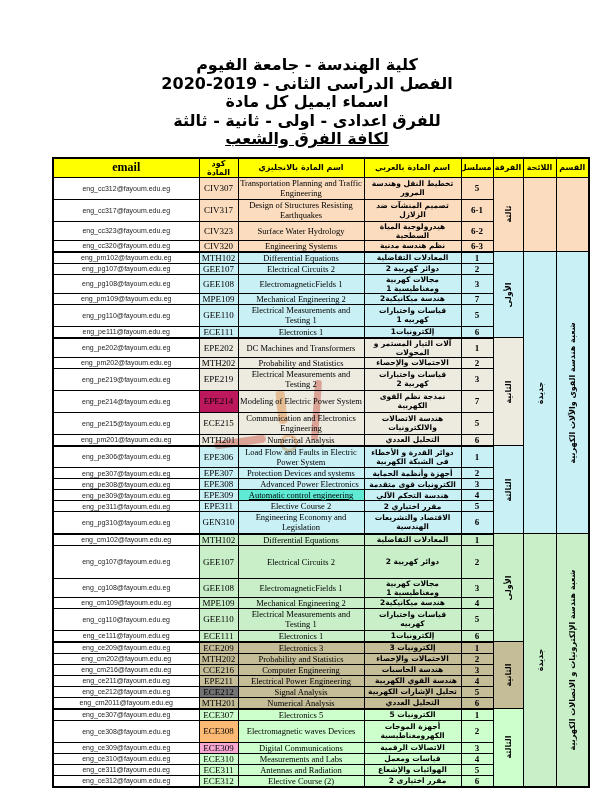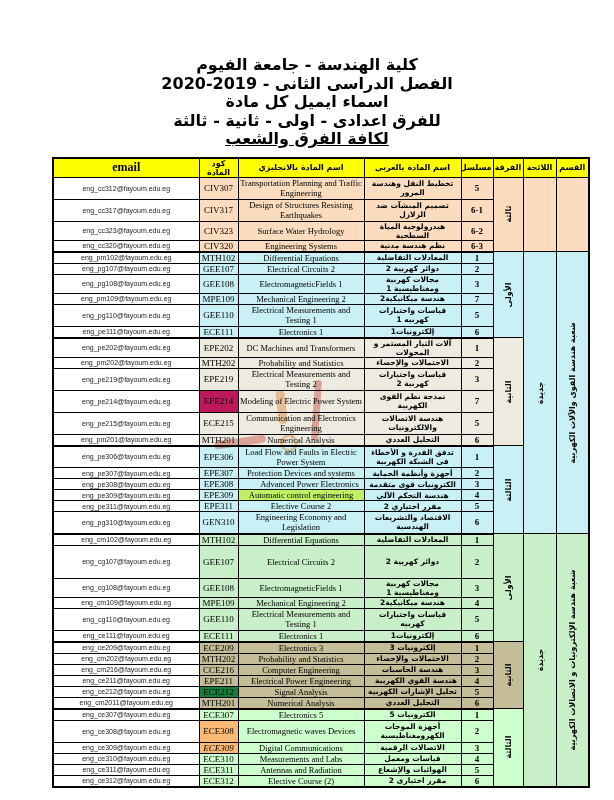--- a/index.html
+++ b/index.html
@@ -222,21 +222,21 @@
         <td class="cell-ar" style="background: rgb(237, 234, 224);">التحليل العددي</td>
         <td class="cell-en" style="background: rgb(237, 234, 224);">Numerical Analysis</td>
         <td class="cell-code" style="background: rgb(237, 234, 224);">MTH201</td>
         <td class="cell-email">eng_pm201@fayoum.edu.eg</td>
       </tr>
       <tr class="h2">
         <td rowspan="6" class="vert" style="background: rgb(201, 240, 245);">
           <span class="vtext">الثالثة</span>
         </td>
         <td class="cell-serial" style="background: rgb(201, 240, 245);">1</td>
-        <td class="cell-ar" style="background: rgb(201, 240, 245);">تدفق القدرة و الأخطاء فى الشبكة الكهربية</td>
+        <td class="cell-ar" style="background: rgb(201, 240, 245);">دوائر القدرة و الأخطاء فى الشبكة الكهربية</td>
         <td class="cell-en" style="background: rgb(201, 240, 245);">Load Flow and Faults in Electric Power System</td>
         <td class="cell-code" style="background: rgb(201, 240, 245);">EPE306</td>
         <td class="cell-email">eng_pe306@fayoum.edu.eg</td>
       </tr>
       <tr class="h1">
         <td class="cell-serial" style="background: rgb(201, 240, 245);">2</td>
         <td class="cell-ar" style="background: rgb(201, 240, 245);">أجهزة وأنظمة الحماية</td>
         <td class="cell-en" style="background: rgb(201, 240, 245);">Protection Devices and systems</td>
         <td class="cell-code" style="background: rgb(201, 240, 245);">EPE307</td>
         <td class="cell-email">eng_pe307@fayoum.edu.eg</td>
@@ -244,21 +244,21 @@
       <tr class="h1">
         <td class="cell-serial" style="background: rgb(201, 240, 245);">3</td>
         <td class="cell-ar" style="background: rgb(201, 240, 245); margin-left: 32px;">الكترونيات قوى متقدمة</td>
         <td class="cell-en" style="background: rgb(201, 240, 245); padding-left: 18px;">Advanced Power Electronics</td>
         <td class="cell-code" style="background: rgb(201, 240, 245);">EPE308</td>
         <td class="cell-email">eng_pe308@fayoum.edu.eg</td>
       </tr>
       <tr class="h1">
         <td class="cell-serial" style="background: rgb(201, 240, 245);">4</td>
         <td class="cell-ar" style="background: rgb(201, 240, 245);">هندسة التحكم الآلي</td>
-        <td class="cell-en" style="background: #bef264;">Automatic control engineering</td>
+        <td class="cell-en" style="background: #5eead4; text-decoration: underline;">Automatic control engineering</td>
         <td class="cell-code" style="background: rgb(201, 240, 245);">EPE309</td>
         <td class="cell-email">eng_pe309@fayoum.edu.eg</td>
       </tr>
       <tr class="h1">
         <td class="cell-serial" style="background: rgb(201, 240, 245);">5</td>
         <td class="cell-ar" style="background: rgb(201, 240, 245);">مقرر اختياري 2</td>
         <td class="cell-en" style="background: rgb(201, 240, 245);">Elective Course 2</td>
         <td class="cell-code" style="background: rgb(201, 240, 245);">EPE311</td>
         <td class="cell-email">eng_pe311@fayoum.edu.eg</td>
       </tr>
@@ -348,21 +348,21 @@
         <td class="cell-serial" style="background: rgb(196, 189, 151);">4</td>
         <td class="cell-ar" style="background: rgb(196, 189, 151); padding-left: 8px;">هندسة القوي الكهربية</td>
         <td class="cell-en" style="background: rgb(196, 189, 151);">Electrical Power Engineering</td>
         <td class="cell-code" style="background: rgb(196, 189, 151);">EPE211</td>
         <td class="cell-email">eng_ce211@fayoum.edu.eg</td>
       </tr>
       <tr class="h1">
         <td class="cell-serial" style="background: rgb(196, 189, 151);">5</td>
         <td class="cell-ar" style="background: rgb(196, 189, 151);">تحليل الإشارات الكهربية</td>
         <td class="cell-en" style="background: rgb(196, 189, 151);">Signal Analysis</td>
-        <td class="cell-code" style="background: #15803d;">ECE212</td>
+        <td class="cell-code" style="background: #737373;">ECE212</td>
         <td class="cell-email">eng_ce212@fayoum.edu.eg</td>
       </tr>
       <tr class="h1 year-end">
         <td class="cell-serial" style="background: rgb(196, 189, 151);">6</td>
         <td class="cell-ar" style="background: rgb(196, 189, 151);">التحليل العددي</td>
         <td class="cell-en" style="background: rgb(196, 189, 151);">Numerical Analysis</td>
         <td class="cell-code" style="background: rgb(196, 189, 151);">MTH201</td>
         <td class="cell-email">eng_cm2011@fayoum.edu.eg</td>
       </tr>
       <tr class="h1">
@@ -379,21 +379,21 @@
         <td class="cell-serial" style="background: rgb(204, 255, 204);">2</td>
         <td class="cell-ar" style="background: rgb(204, 255, 204);">أجهزة الموجات الكهرومغناطيسية</td>
         <td class="cell-en" style="background: rgb(204, 255, 204);">Electromagnetic waves Devices</td>
         <td class="cell-code" style="background: #fdba74;">ECE308</td>
         <td class="cell-email">eng_ce308@fayoum.edu.eg</td>
       </tr>
       <tr class="h1">
         <td class="cell-serial" style="background: rgb(204, 255, 204);">3</td>
         <td class="cell-ar" style="background: rgb(204, 255, 204);">الاتصالات الرقمية</td>
         <td class="cell-en" style="background: rgb(204, 255, 204);">Digital Communications</td>
-        <td class="cell-code" style="background: #fdba74; font-style: italic;">ECE309</td>
+        <td class="cell-code" style="background: #f9a8d4;">ECE309</td>
         <td class="cell-email">eng_ce309@fayoum.edu.eg</td>
       </tr>
       <tr class="h1">
         <td class="cell-serial" style="background: rgb(204, 255, 204);">4</td>
         <td class="cell-ar" style="background: rgb(204, 255, 204);">قياسات ومعمل</td>
         <td class="cell-en" style="background: rgb(204, 255, 204);">Measurements and Labs</td>
         <td class="cell-code" style="background: rgb(204, 255, 204);">ECE310</td>
         <td class="cell-email">eng_ce310@fayoum.edu.eg</td>
       </tr>
       <tr class="h1">

